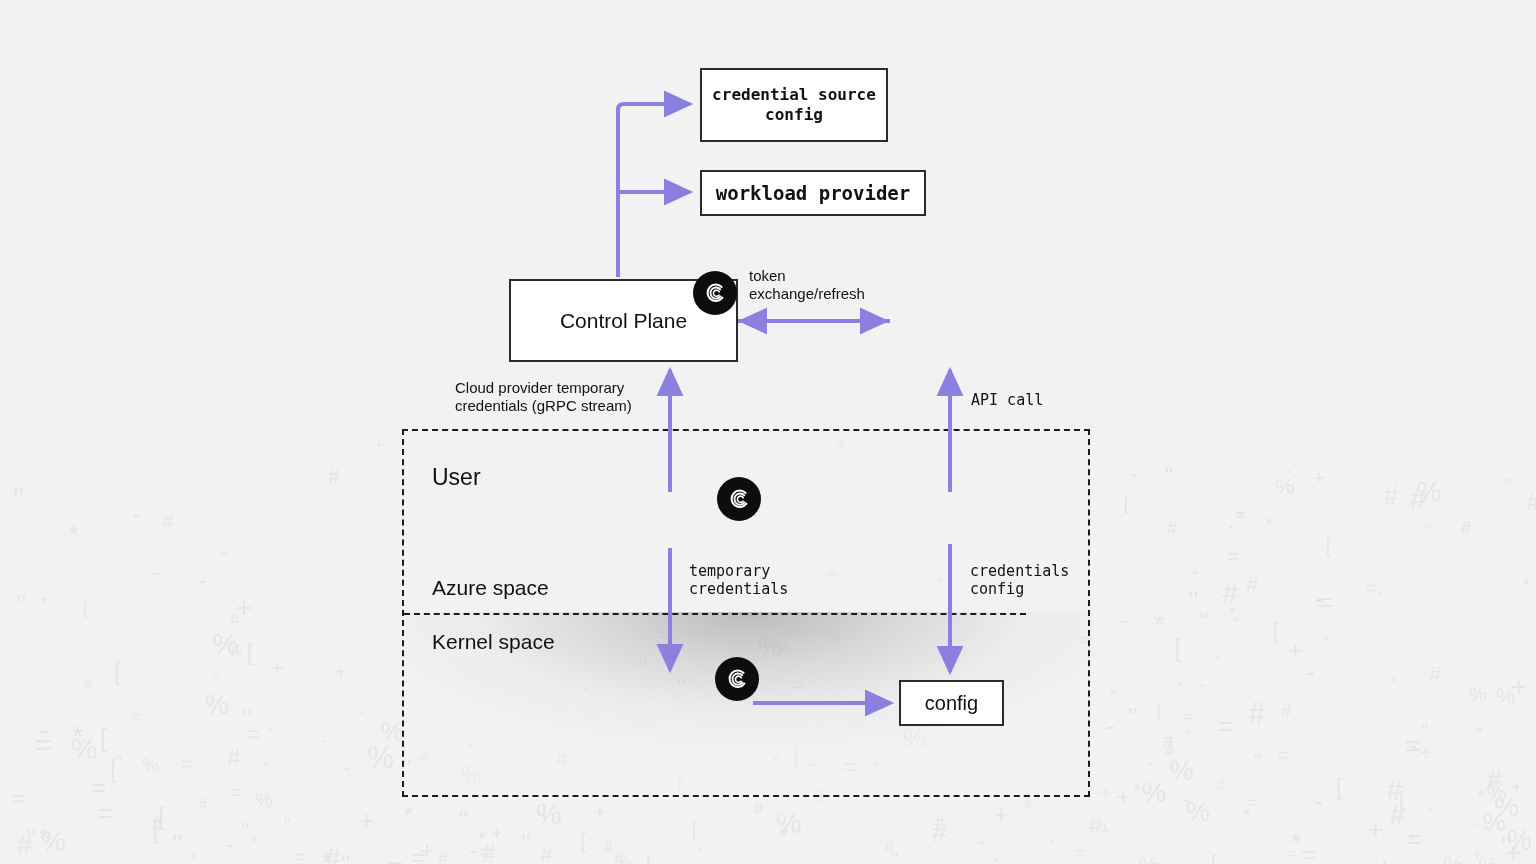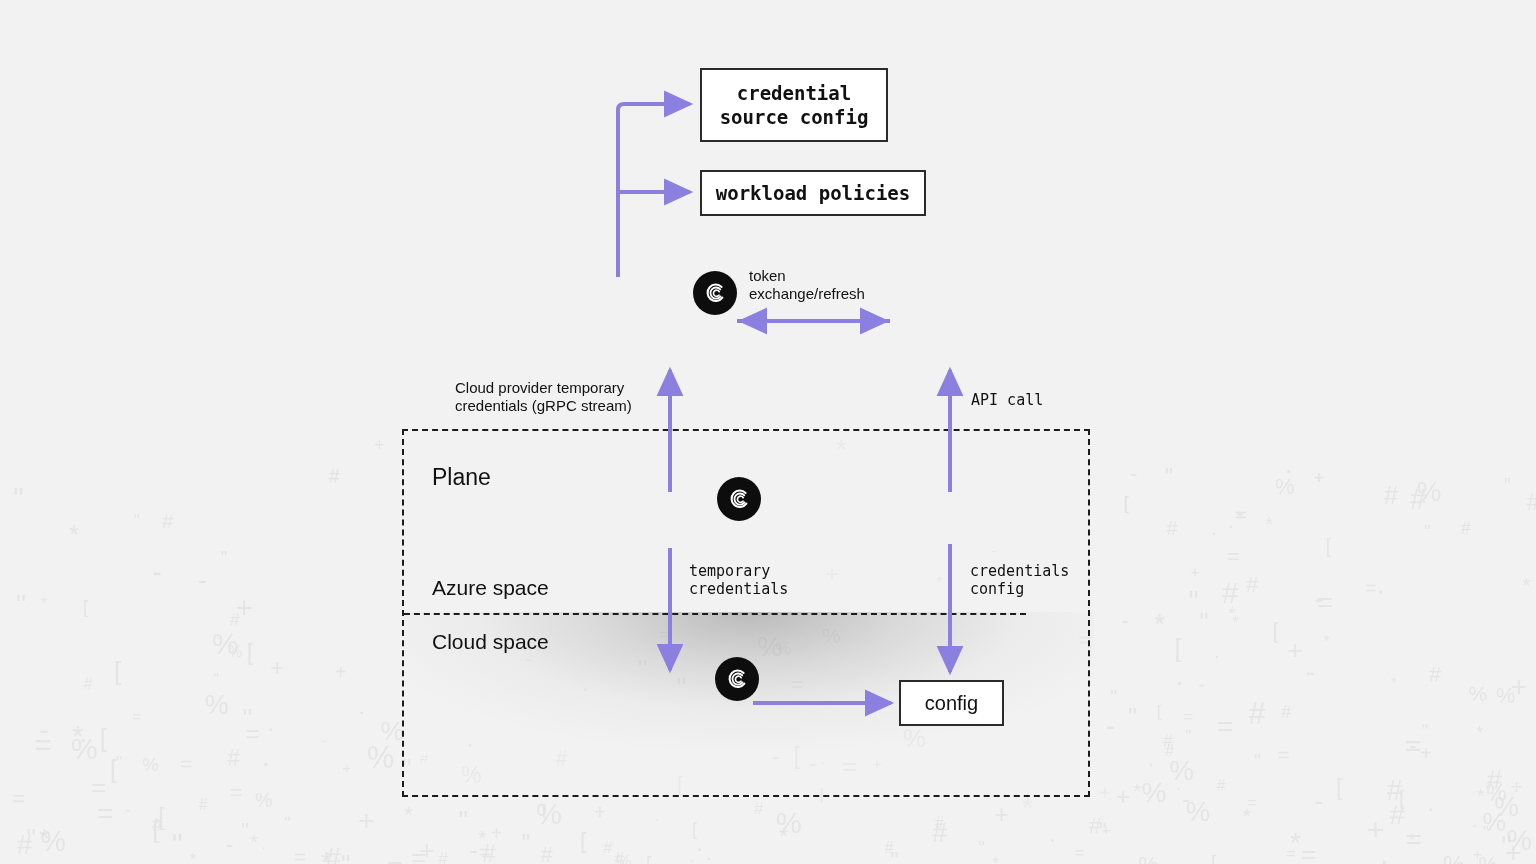--- a/index.html
+++ b/index.html
@@ -410,28 +410,31 @@
     <path d="M670,548 L670,670" fill="none" stroke="#8b7fe0" stroke-width="4" marker-end="url(#ah)"></path>
 
     <path d="M950,492 L950,370" fill="none" stroke="#8b7fe0" stroke-width="4" marker-end="url(#ah)"></path>
 
     <path d="M950,544 L950,672" fill="none" stroke="#8b7fe0" stroke-width="4" marker-end="url(#ah)"></path>
 
     <path d="M753,703 L891,703" fill="none" stroke="#8b7fe0" stroke-width="4" marker-end="url(#ah)"></path>
   </svg>
 
   <div class="node" style="left:700px; top:68px; width:188px; height:74px;">
-    <span class="label mono" style="font-size:19px; line-height:1.28;">credential
+    <span class="label mono" style="font-size:16px; line-height:1.28;">credential
 source config</span>
   </div>
 
   <div class="node" style="left:700px; top:170px; width:226px; height:46px;">
-    <span class="label mono" style="font-size:19px;">workload policies</span>
-  </div>
-
+    <span class="label mono" style="font-size:19px;">workload provider</span>
+  </div>
+
+  <div class="node" style="left:509px; top:279px; width:229px; height:83px;">
+    <span class="label sans" style="font-size:21px;">Control Plane</span>
+  </div>
   <div class="badge" style="left:693px; top:271px;">
     <svg width="26" height="26" viewBox="0 0 26 26">
       <g fill="none" stroke="#ffffff" stroke-linecap="round">
         <path d="M19.6 7.0 A8.2 8.2 0 1 0 20.4 17.6" stroke-width="2.0"></path>
         <path d="M18.3 9.4 A5.6 5.6 0 1 0 18.6 16.4" stroke-width="1.8"></path>
         <path d="M17.2 11.7 A3.1 3.1 0 1 0 17.0 15.2" stroke-width="1.7"></path>
       </g>
     </svg>
   </div>
 
@@ -454,23 +457,23 @@
         <path d="M18.3 9.4 A5.6 5.6 0 1 0 18.6 16.4" stroke-width="1.8"></path>
         <path d="M17.2 11.7 A3.1 3.1 0 1 0 17.0 15.2" stroke-width="1.7"></path>
       </g>
     </svg>
   </div>
 
   <div class="node" style="left:899px; top:680px; width:105px; height:46px;">
     <span class="label sans" style="font-size:20px;">config</span>
   </div>
 
-  <div class="zone-label" style="left:432px; top:464px; font-size:23px;">Plane</div>
+  <div class="zone-label" style="left:432px; top:464px; font-size:23px;">User</div>
   <div class="zone-label" style="left:432px; top:576px; font-size:21px;">Azure space</div>
-  <div class="zone-label" style="left:432px; top:630px; font-size:21px;">Cloud space</div>
+  <div class="zone-label" style="left:432px; top:630px; font-size:21px;">Kernel space</div>
 
   <div class="edge-label sans" style="left:749px; top:267px; font-size:15px;">token
 exchange/refresh</div>
 
   <div class="edge-label sans" style="left:455px; top:379px; font-size:15px;">Cloud provider temporary
 credentials (gRPC stream)</div>
 
   <div class="edge-label mono" style="left:971px; top:391px; font-size:15px; font-weight:400;">API call</div>
 
   <div class="edge-label mono" style="left:689px; top:562px; font-size:15px; font-weight:400;">temporary

